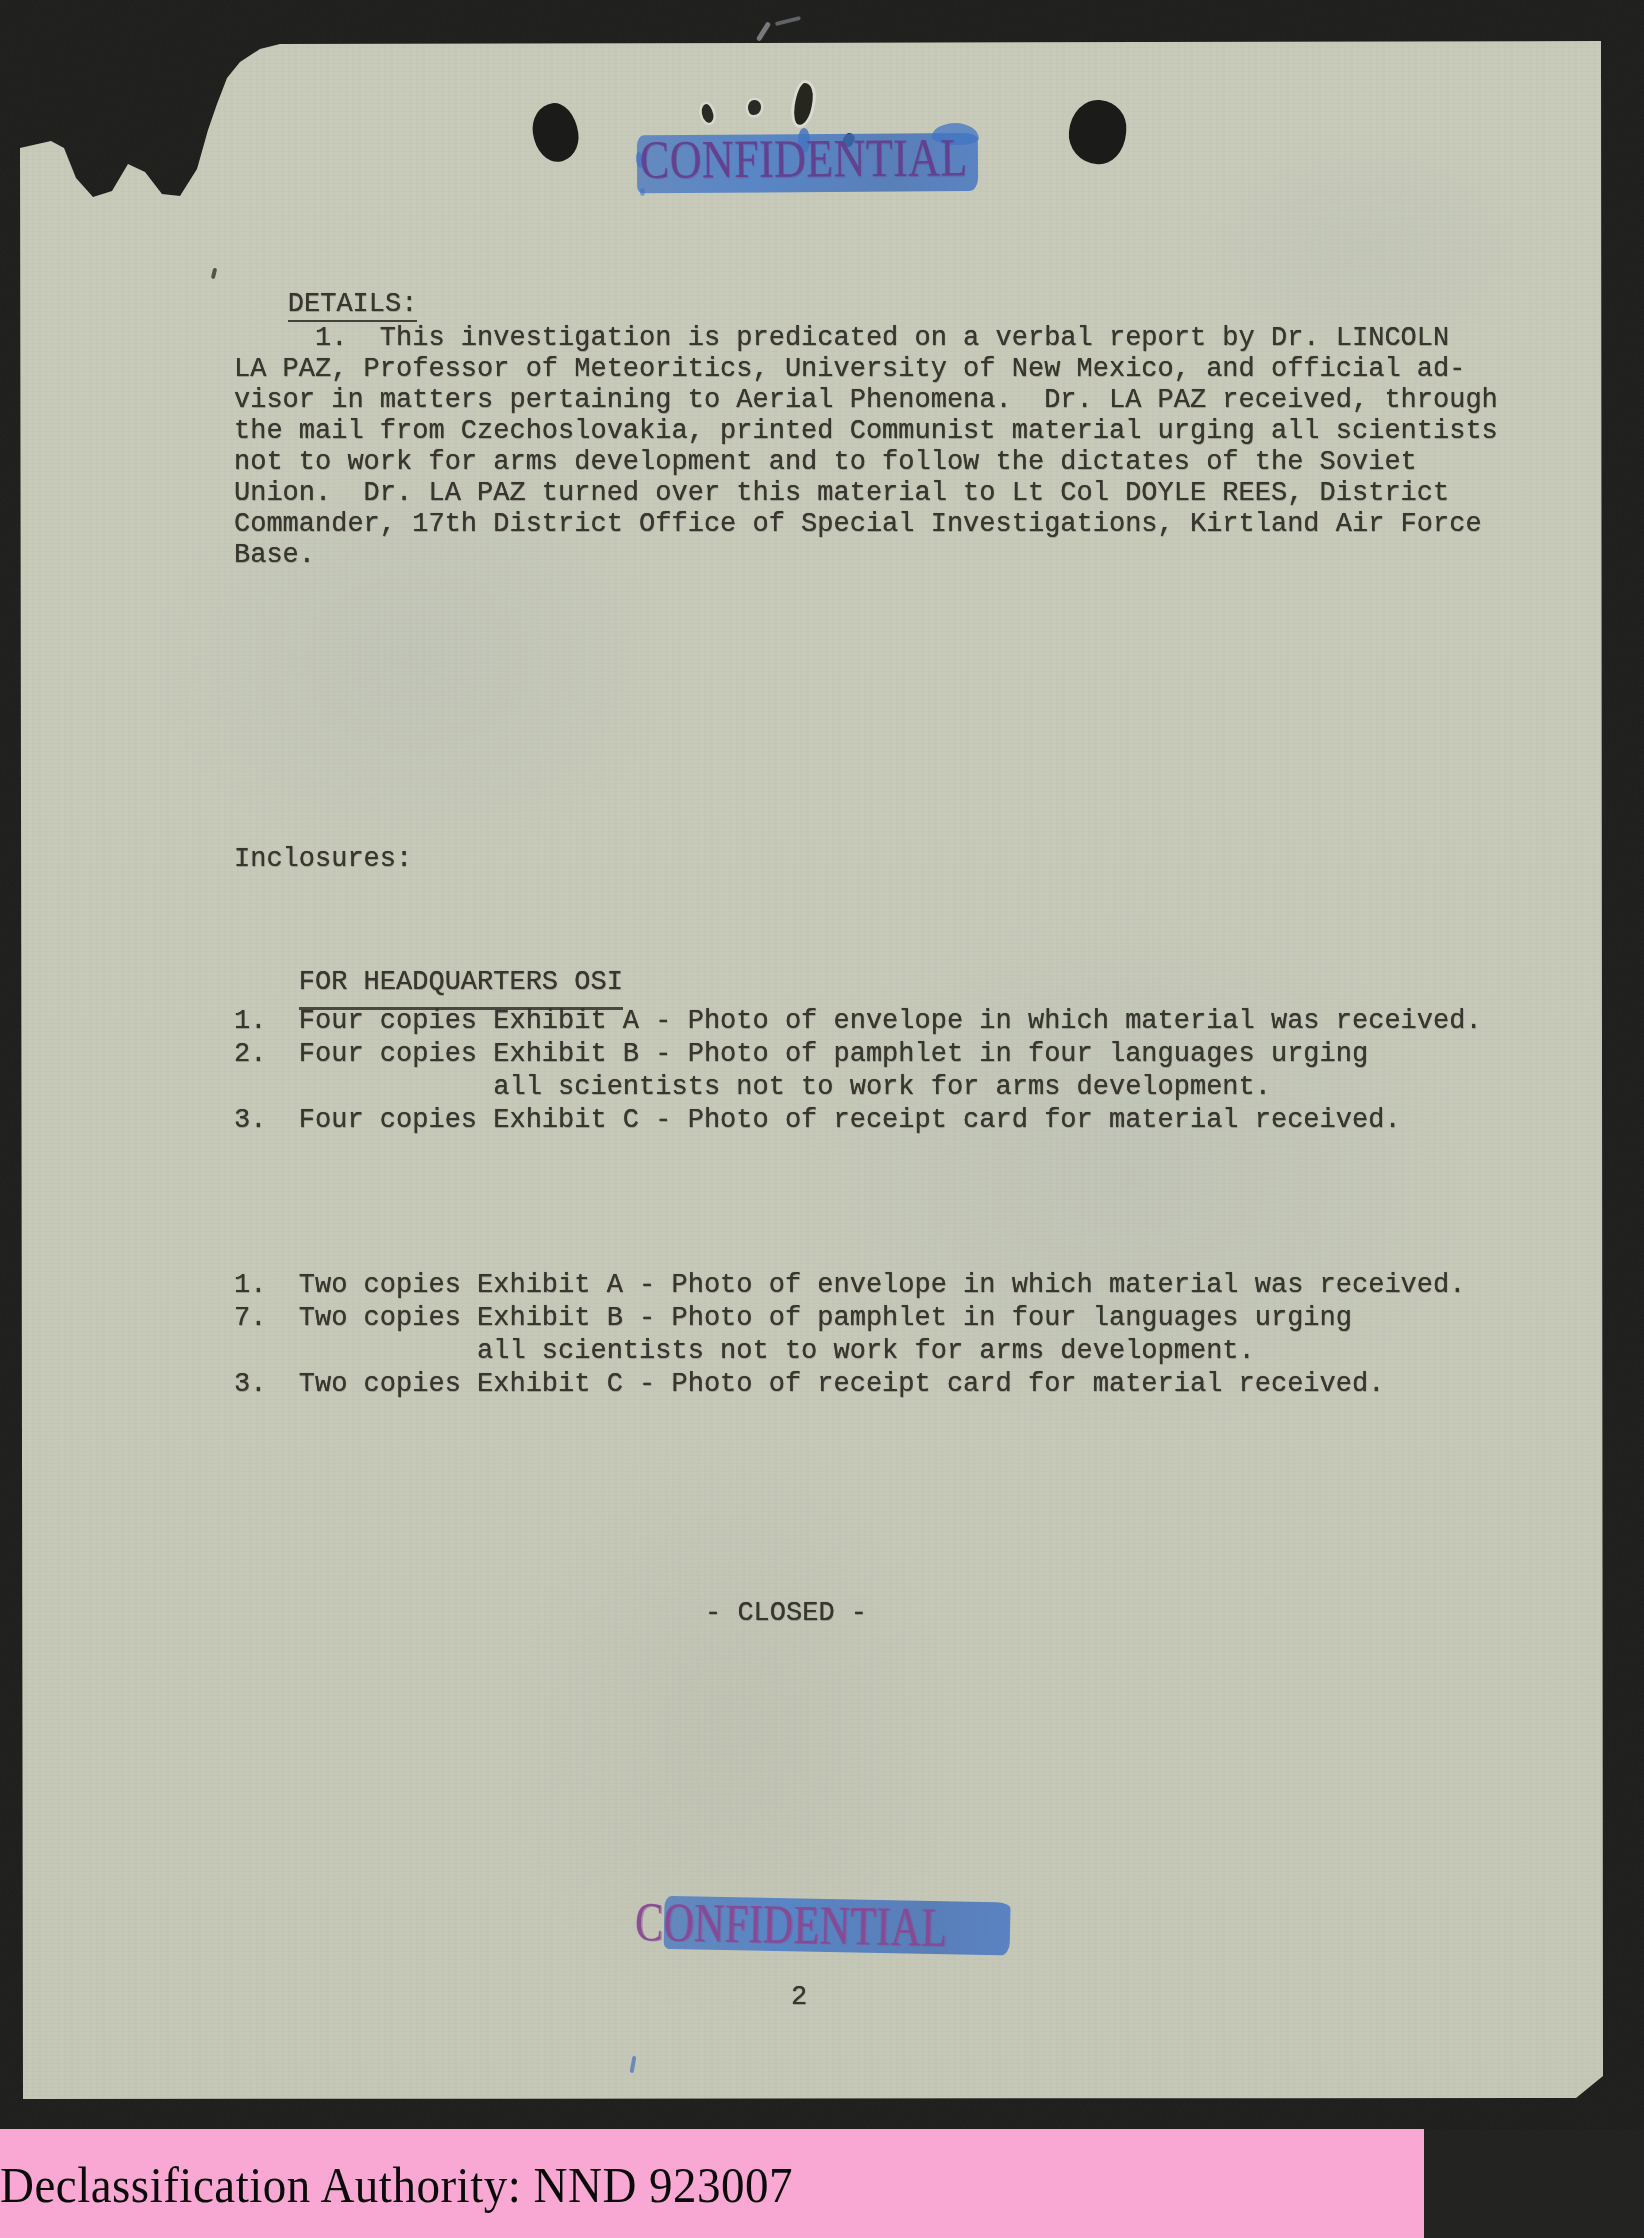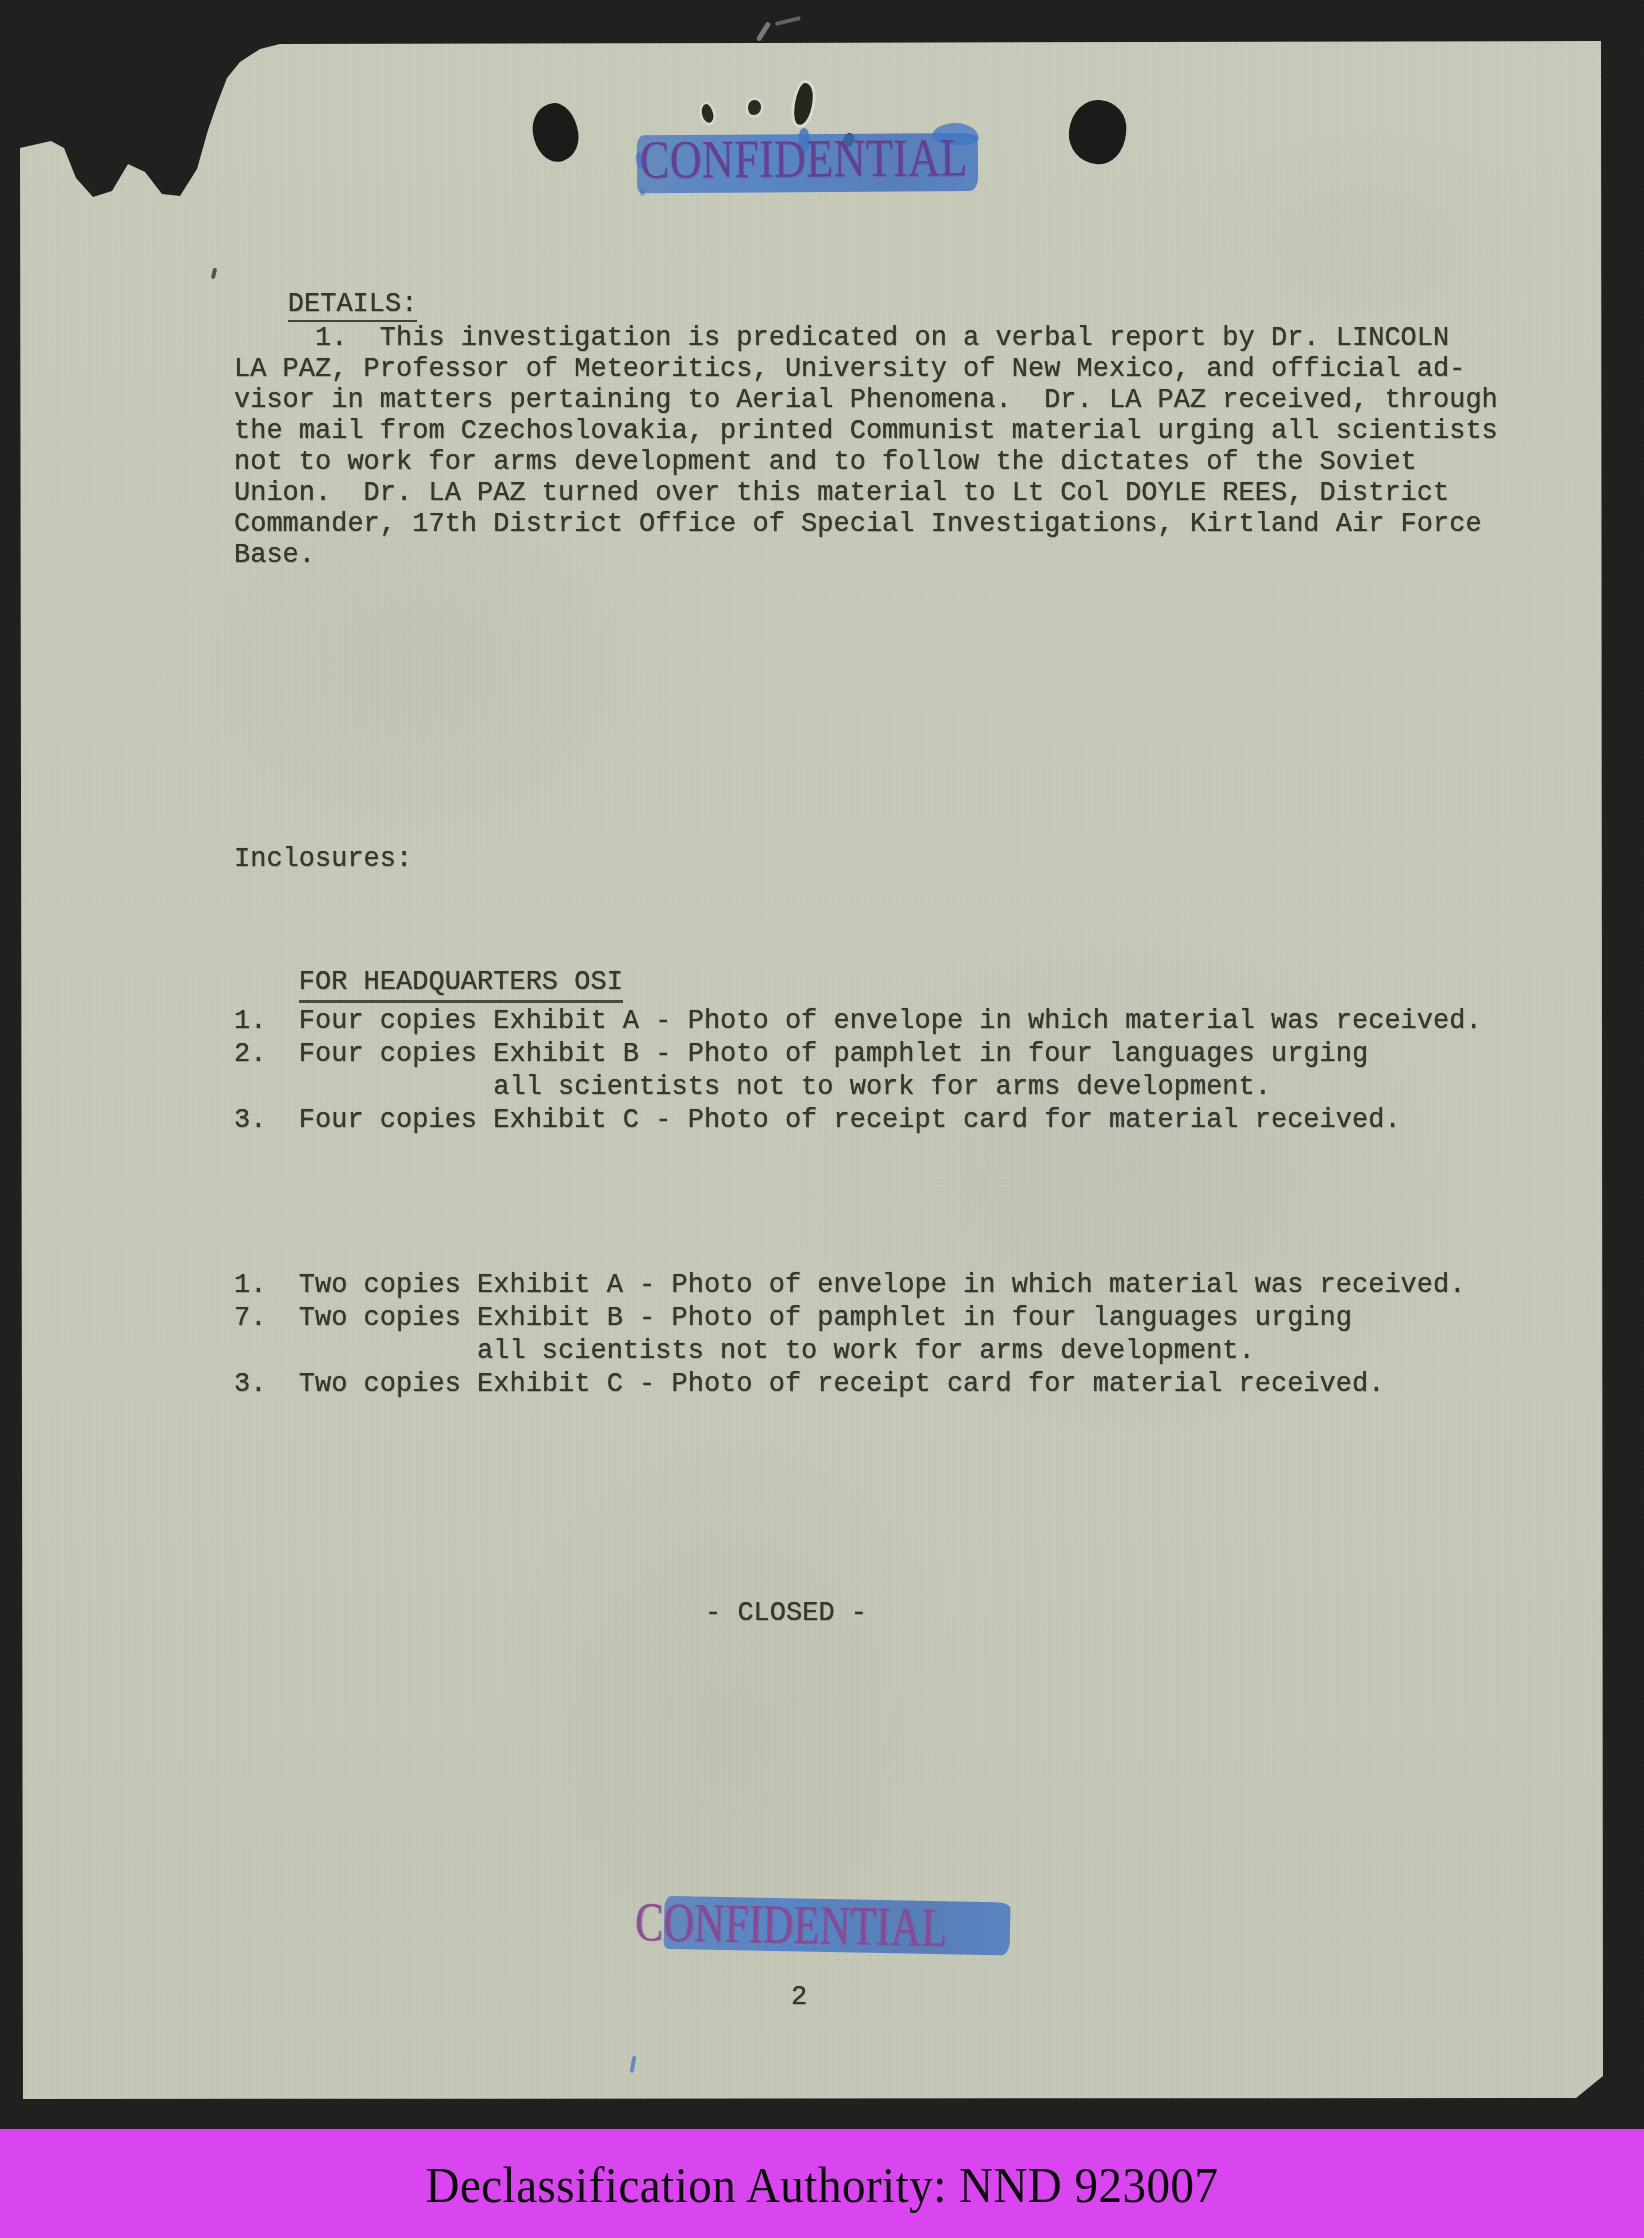--- a/index.html
+++ b/index.html
@@ -38,21 +38,21 @@
   }
   
   .typed{
     position:absolute;white-space:pre;
     font-family:"Liberation Mono", monospace;
     font-size:27px;line-height:31px;color:#38362f;
     text-shadow:0 0 0.7px rgba(56,54,47,0.85), 0.5px 0.5px 0 rgba(56,54,47,0.25);
   }
   .typed.list{line-height:33px;}
   .u-thin{border-bottom:2.5px solid rgba(52,50,43,0.9);padding-bottom:1px;}
-  .u-thick{border-bottom:3.5px solid rgba(52,50,43,0.85);padding-bottom:3px;}
+  .u-thick{border-bottom:3.5px solid rgba(52,50,43,0.85);padding-bottom:10px;}
   
   .hole{position:absolute;background:#1b1b19;}
   .hole.left{left:514px;top:63px;width:45px;height:59px;
     border-radius:52% 48% 50% 50% / 46% 56% 44% 54%;transform:rotate(-8deg);}
   .hole.right{left:1050px;top:60px;width:57px;height:64px;
     border-radius:50% 50% 46% 54% / 55% 45% 52% 48%;transform:rotate(5deg);}
   
   .stamp{position:absolute;width:385px;height:99px;}
   .stamp .bar{
     position:absolute;height:58px;
@@ -68,22 +68,22 @@
     letter-spacing:0.5px;transform-origin:left top;
   }
   .stamp-top .ink{transform:scaleX(0.64) scaleY(0.78);color:rgba(101,62,140,0.88);
     text-shadow:1px 1.5px 1px rgba(101,62,140,0.35), -0.5px 0 0.5px rgba(101,62,140,0.3);}
   .stamp-bottom .ink{transform:scaleX(0.61) scaleY(0.80);color:rgba(136,72,146,0.9);
     text-shadow:2.5px 1px 0.5px rgba(136,72,146,0.4), -1px 0.5px 0.5px rgba(136,72,146,0.3);}
   
   .speck{position:absolute;}
   
   .caption-band{
-    position:absolute;left:0;top:2129px;width:1644px;height:109px;background:#d946ef;
-    display:flex;align-items:center;justify-content:center;
+    position:absolute;left:0;top:2129px;width:1424px;height:109px;background:#f9a8d4;
+    display:flex;align-items:center;justify-content:flex-start;
   }
   .caption-band span{
     font-family:"Liberation Serif", serif;font-size:47px;color:#0a0a0a;
     transform:scaleY(1.1);letter-spacing:0.5px;
   }
 </style>
 </head>
 <body>
 
 <div class="scan-bg"></div>

